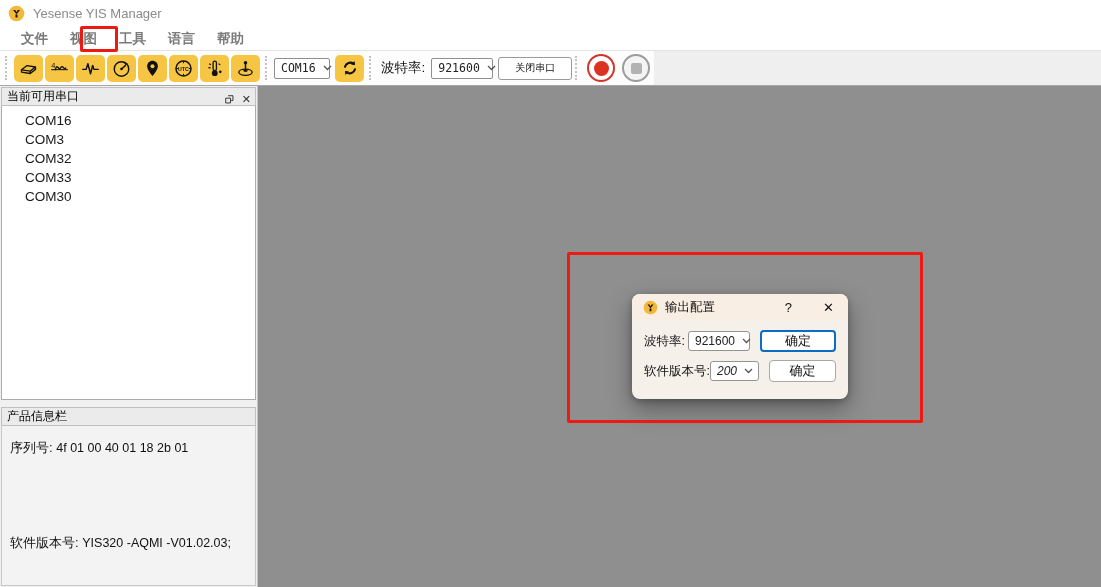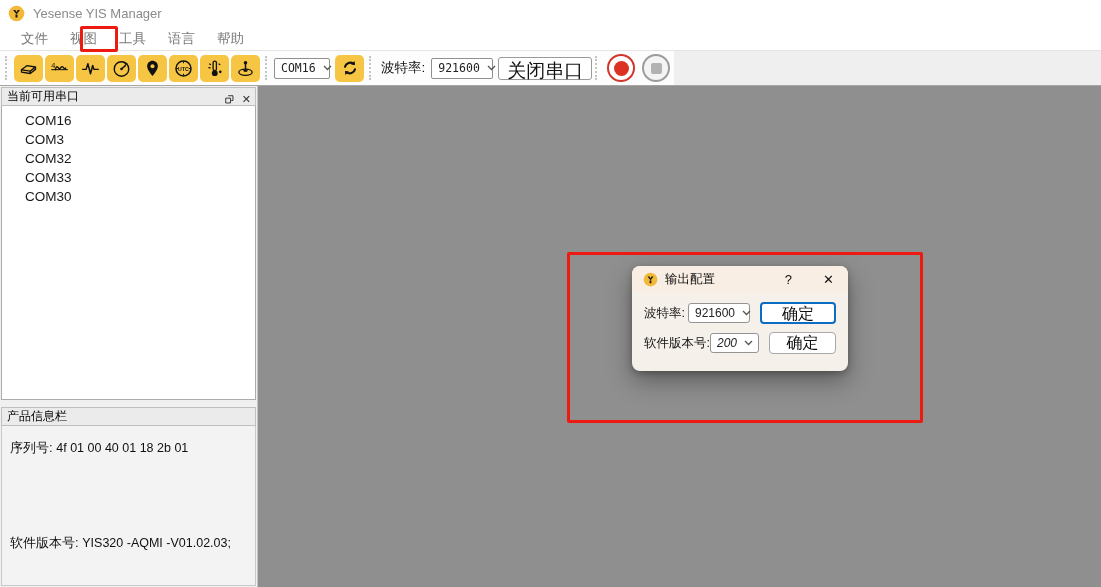--- a/index.html
+++ b/index.html
@@ -10,38 +10,38 @@
   }
   .mono { font-family:Liberation Sans, sans-serif; }
 
   
   .titlebar { height:27px; background:#fff; display:flex; align-items:center; padding-left:8px; }
   .titlebar .logo { width:17px; height:17px; flex:none; }
   .titlebar .title { margin-left:8px; color:#8a8a8a; font-size:13px; }
 
   
   .menubar { height:24px; background:#fff; display:flex; align-items:center; padding-left:10px; border-bottom:1px solid #e4e4e4; }
-  .menu-item { color:#7b7b7b; font-size:13.5px; padding:2px 11px; cursor:default; }
+  .menu-item { color:#7b7b7b; font-size:13.5px; padding:2px 11px; cursor:default;font-weight:bold; }
 
   
   .toolbar-row { height:34px; background:#efefef; display:flex; align-items:stretch; }
   .toolbar-white { background:#fdfdfd; display:flex; align-items:center; padding:0 4px 0 2px; }
   .tb-handle { width:4px; height:24px; border-left:2px dotted #c3c3c3; margin:0 5px 0 3px; }
   .tb-icons { display:flex; align-items:center; }
   .tb-btn { width:29px; height:27px; border:none; border-radius:5px; background:#F5C543;
             display:flex; align-items:center; justify-content:center; margin-right:2px; padding:0; cursor:pointer; }
   .tb-btn svg { display:block; }
   .combo { background:#fff; border:1px solid #8f8f8f; border-radius:2px; height:21px;
            display:flex; align-items:center; padding:0 5px 0 6px; cursor:pointer; }
   .combo .chev { margin-left:auto; padding-left:7px; display:flex; }
   .combo-port { width:56px; font-family:"DejaVu Sans Mono",monospace; font-size:11.5px; }
   .combo-baud { width:62px; font-family:"DejaVu Sans Mono",monospace; font-size:11.5px; margin-left:2px; }
   .tb-label { font-size:13.5px; color:#111; margin:0 4px 0 3px; }
   .tb-text-btn { height:23px; min-width:74px; margin-left:5px; background:#fff; border:1px solid #9a9a9a;
-                 border-radius:3px; font-size:19px; color:#111; cursor:pointer; padding:0 8px; }
+                 border-radius:3px; font-size:10px; color:#111; cursor:pointer; padding:0 8px; }
   .round-btn { width:28px; height:28px; border-radius:50%; background:#fff; display:flex;
                align-items:center; justify-content:center; padding:0; cursor:pointer; }
   .round-btn.record { border:2px solid #d2362a; margin-left:3px; }
   .round-btn.record .dot { width:15px; height:15px; border-radius:50%; background:#DC3222; }
   .round-btn.stop { border:2px solid #9c9c9c; background:#f4f4f4; margin-left:7px; }
   .round-btn.stop .sq { width:11px; height:11px; border-radius:2px; background:#b2b2b2; }
   .toolbar-gray-fill { flex:1; background:#efefef; }
 
   
   .main { display:flex; height:502px; border-top:1px solid #a6a6a6; }
@@ -56,36 +56,36 @@
   .port-list li { padding-left:23px; height:19px; line-height:19px; font-size:13.5px; color:#1a1a1a; cursor:default; }
   .dock-splitter { height:6px; cursor:row-resize; }
   .info-area { flex:1; margin:0 1px 1px 1px; background:#f3f3f3; border:1px solid #c9c9c9; border-top:none; padding:0 8px; }
   .info-line { font-size:13px; color:#111; }
   .info-line .mono { font-size:12.5px; }
   .info-line.serial { margin-top:13px; }
   .info-line.version { margin-top:77px; }
   .canvas { flex:1; background:#8F8F8F; position:relative; }
 
   
-  .dialog { position:absolute; left:632px; top:266px; width:216px; height:105px; border-radius:8px;
+  .dialog { position:absolute; left:632px; top:294px; width:216px; height:105px; border-radius:8px;
             background:#F5F0EA; box-shadow:0 10px 24px rgba(0,0,0,.35), 0 2px 6px rgba(0,0,0,.25); overflow:hidden; }
   .dlg-titlebar { height:26px; background:#F9EEE3; display:flex; align-items:center; padding:0 12px 0 11px; }
   .dlg-titlebar .logo { width:15px; height:15px; flex:none; }
   .dlg-title { margin-left:7px; font-size:12.5px; color:#111; }
   .dlg-help { margin-left:auto; margin-right:25px; border:none; background:transparent; font-size:13px; color:#111; cursor:pointer; padding:0 4px; }
   .dlg-close { border:none; background:transparent; font-size:13px; color:#111; cursor:pointer; padding:0 2px; }
   .dlg-body { padding:10px 12px 0 12px; }
   .dlg-row { display:flex; align-items:center; height:22px; margin-bottom:8px; }
   .dlg-row .lbl { font-size:12.5px; color:#111; flex:none; }
   .dlg-row .spacer { flex:1; }
   .dlg-row .combo { height:20px; border-radius:3px; border:1px solid #949494; font-size:12px;
                     font-family:"Liberation Sans",sans-serif; margin-right:10px; }
   .dlg-row.row-baud-rate .combo { width:62px; }
   .dlg-row.row-output-rate .combo { width:51px;font-style:italic; }
-  .dlg-row .ok-btn { width:76px; height:22px; background:#fff; border-radius:4px; font-size:16px; color:#111; cursor:pointer; }
+  .dlg-row .ok-btn { width:76px; height:22px; background:#fff; border-radius:4px; font-size:13px; color:#111; cursor:pointer; }
   .dlg-row .ok-btn.focused { border:2px solid #0B6CC1; }
   .dlg-row .ok-btn.normal { border:1px solid #a8a8a8; }
 
   
   .anno { position:absolute; border:3px solid #EC1A10; border-radius:2px; pointer-events:none; z-index:50; }
   .anno-tools { left:80px; top:26px; width:38px; height:26px; }
   .anno-dialog { left:567px; top:252px; width:356px; height:171px; }
 </style>
 </head>
 <body>

